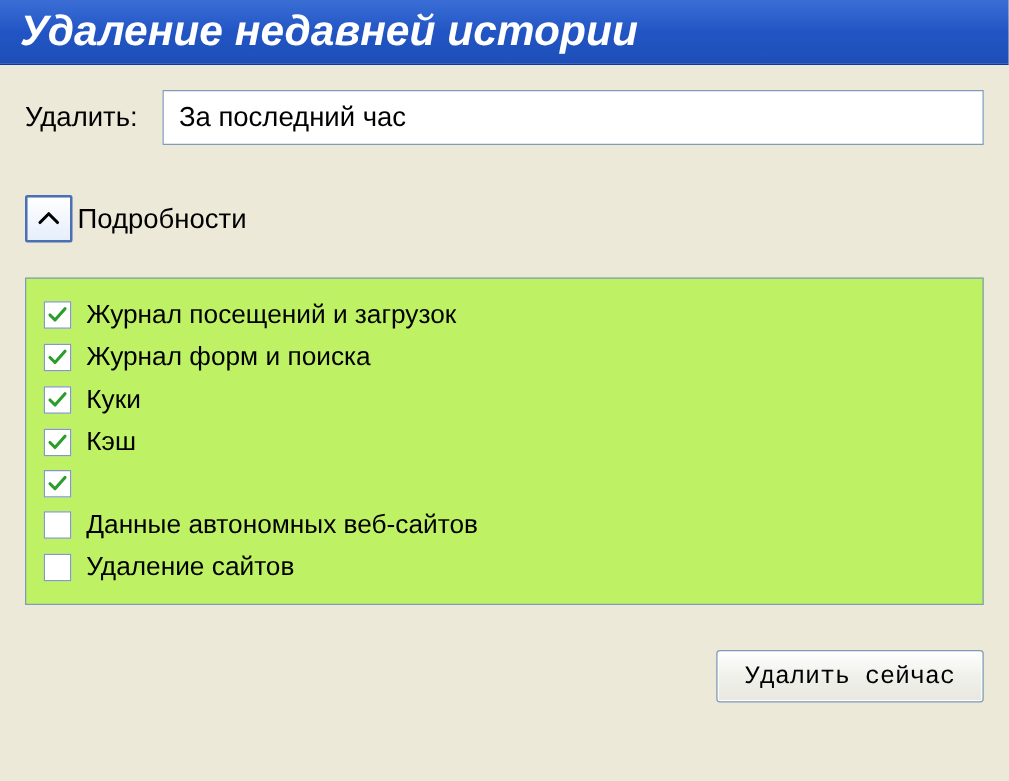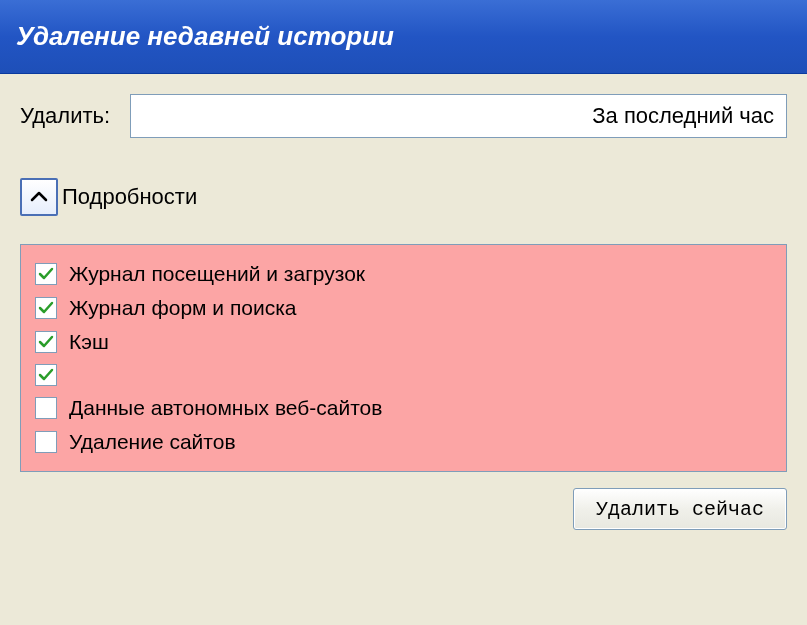--- a/index.html
+++ b/index.html
@@ -12,24 +12,24 @@
       font-size: 19px;
       background: #ece9d8;
       width: 807px;
       height: 625px;
       overflow: hidden;
     }
     .titlebar {
       background: linear-gradient(to bottom, #3a6ed5 0%, #2255c4 50%, #1e4fb8 100%);
       color: #fff;
       padding: 10px 16px;
-      font-size: 26px;
+      font-size: 34px;
       font-weight: bold;
       font-style: italic;
-      height: 74px;
+      height: 52px;
       display: flex;
       align-items: center;
       border-bottom: 1px solid #0a3a9e;
     }
     .content {
       padding: 20px 20px 0 20px;
     }
     .range-row {
       display: flex;
       align-items: center;
@@ -44,21 +44,20 @@
       flex: 1;
       height: 44px;
       border: 1px solid #7f9db9;
       background: #fff;
       padding: 0 12px;
       font-size: 22px;
       font-family: inherit;
       display: flex;
       align-items: center;
       cursor: pointer;
-      justify-content: flex-end;
     }
     .details-toggle {
       display: flex;
       align-items: center;
       gap: 4px;
       margin-bottom: 28px;
     }
     .toggle-btn {
       width: 38px;
       height: 38px;
@@ -73,23 +72,23 @@
     .toggle-btn svg {
       width: 18px;
       height: 12px;
     }
     .details-label {
       font-size: 22px;
       color: #000;
     }
     .checklist {
       border: 1px solid #7f9db9;
-      background: #fca5a5;
+      background: #bef264;
       padding: 12px 14px;
-      margin-bottom: 16px;
+      margin-bottom: 36px;
     }
     .check-row {
       display: flex;
       align-items: center;
       gap: 12px;
       padding: 5px 0;
     }
     .checkbox {
       width: 22px;
       height: 22px;
@@ -172,20 +171,28 @@
           </svg>
       </div>
       <span class="check-label">Журнал форм и поиска</span>
     </div>
     <div class="check-row">
       <div class="checkbox checked">
         <svg viewBox="0 0 16 16">
             <path d="M2 8 L6 12 L14 3" stroke="#2a9d2a" stroke-width="2.5" fill="none" stroke-linecap="round" stroke-linejoin="round"></path>
           </svg>
       </div>
+      <span class="check-label">Куки</span>
+    </div>
+    <div class="check-row">
+      <div class="checkbox checked">
+        <svg viewBox="0 0 16 16">
+            <path d="M2 8 L6 12 L14 3" stroke="#2a9d2a" stroke-width="2.5" fill="none" stroke-linecap="round" stroke-linejoin="round"></path>
+          </svg>
+      </div>
       <span class="check-label">Кэш</span>
     </div>
     <div class="check-row">
       <div class="checkbox checked">
         <svg viewBox="0 0 16 16">
             <path d="M2 8 L6 12 L14 3" stroke="#2a9d2a" stroke-width="2.5" fill="none" stroke-linecap="round" stroke-linejoin="round"></path>
           </svg>
       </div>
     </div>
     <div class="check-row">

